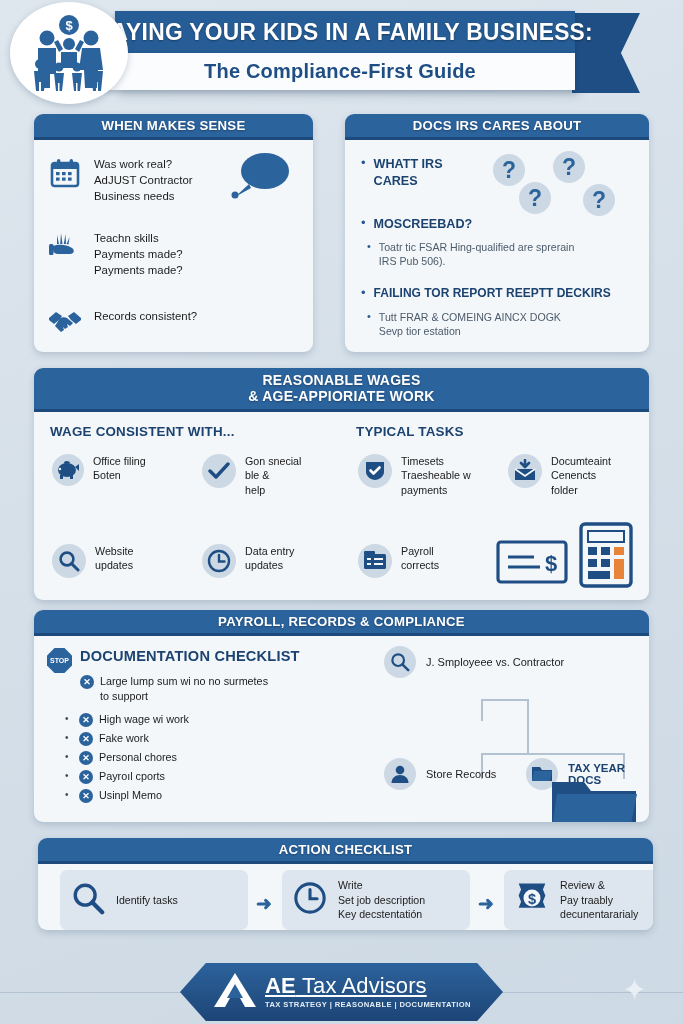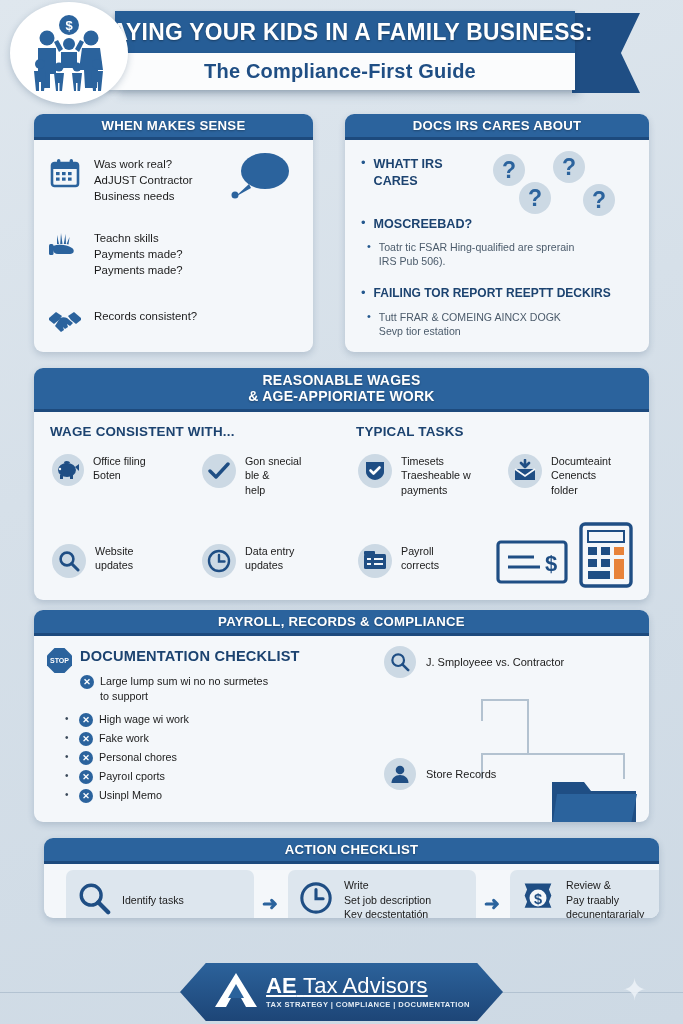--- a/index.html
+++ b/index.html
@@ -106,21 +106,21 @@
     font-size: 9px; font-weight: bold; display: flex; align-items: center; justify-content: center; flex:none;
     margin-top: 1px;
   }
   .check-text { color: #1b1b1b; font-size: 10.8px; line-height: 1.36; }
   .minidot { color: #3b4a5a; font-size: 10px; width: 8px; flex: none; margin-top: 1px; }
   .flow-item { position: absolute; display: flex; align-items: center; gap: 10px; }
   .flow-text { color: #1b1b1b; font-size: 11px; }
   .conn { position: absolute; background: #b3c2d0; }
 
   
-  #panel-action { left: 44px; top: 838px; width: 615px; height: 80px; }
+  #panel-action { left: 38px; top: 838px; width: 615px; height: 92px; }
   .step {
     position: absolute; top: 32px; height: 60px; border-radius: 7px;
     background: #dde6ee; display: flex; align-items: center; gap: 11px; padding: 0 11px;
   }
   .step-text { color: #1b1b1b; font-size: 10.6px; line-height: 1.36; }
   .arrow { position: absolute; top: 54px; color: #2b639d; font-size: 19px; font-weight: bold; }
 
   
   .footer-hr { position: absolute; left: 0; top: 992px; width: 683px; height: 1px; background: rgba(150,170,190,.5); }
   .footer-badge {
@@ -507,20 +507,29 @@
     <div class="flow-item" style="left:350px; top:148px;">
       <span class="bub" style="width:32px;height:32px">
         <svg width="20" height="20" viewBox="0 0 20 20">
             <circle cx="10" cy="6" r="4.3" fill="#1f4e84"></circle>
             <path d="M1.5 19c0-4.8 3.8-8 8.5-8s8.5 3.2 8.5 8z" fill="#1f4e84"></path>
           </svg>
       </span>
       <span class="flow-text">Store Records</span>
     </div>
 
+    <div class="flow-item" style="left:492px; top:148px;">
+      <span class="bub" style="width:32px;height:32px">
+        <svg width="22" height="18" viewBox="0 0 22 18">
+            <path d="M1 2h8l2 3h10v11H1z" fill="#1f4e84"></path>
+            <path d="M3 6h18l-2 10H1z" fill="#2b639d"></path>
+          </svg>
+      </span>
+      <span class="flow-text" style="font-weight:bold;color:#1c4370;font-size:11.5px">TAX YEAR DOCS</span>
+    </div>
 
     <div style="position:absolute;left:516px;top:168px;">
       <svg width="88" height="56" viewBox="0 0 88 56">
         <path d="M2 4h32l7 9h45v42H2z" fill="#1f4e84"></path>
         <path d="M7 16h80l-8 40H1z" fill="#2b639d"></path>
       </svg>
     </div>
   </div>
 
   <div class="card" id="panel-action">
@@ -578,18 +587,18 @@
   <div class="footer-badge">
     <div class="footer-inner">
       <span>
         <svg width="46" height="40" viewBox="0 0 46 40">
           <path d="M23 3 L44 37 H33 L23 19 L13 37 H2 Z" fill="#ffffff"></path>
           <path d="M23 14 L31 28 H15 Z" fill="#2b629b"></path>
         </svg>
       </span>
       <div>
         <div class="brand-main"><span>AE</span> <span class="lt">Tax Advisors</span></div>
-        <div class="brand-sub">TAX STRATEGY | COMPLIANCE | DOCUMENTATION</div>
+        <div class="brand-sub">TAX STRATEGY | REASONABLE | DOCUMENTATION</div>
       </div>
     </div>
   </div>
 
 </div>
 
 </body></html>

